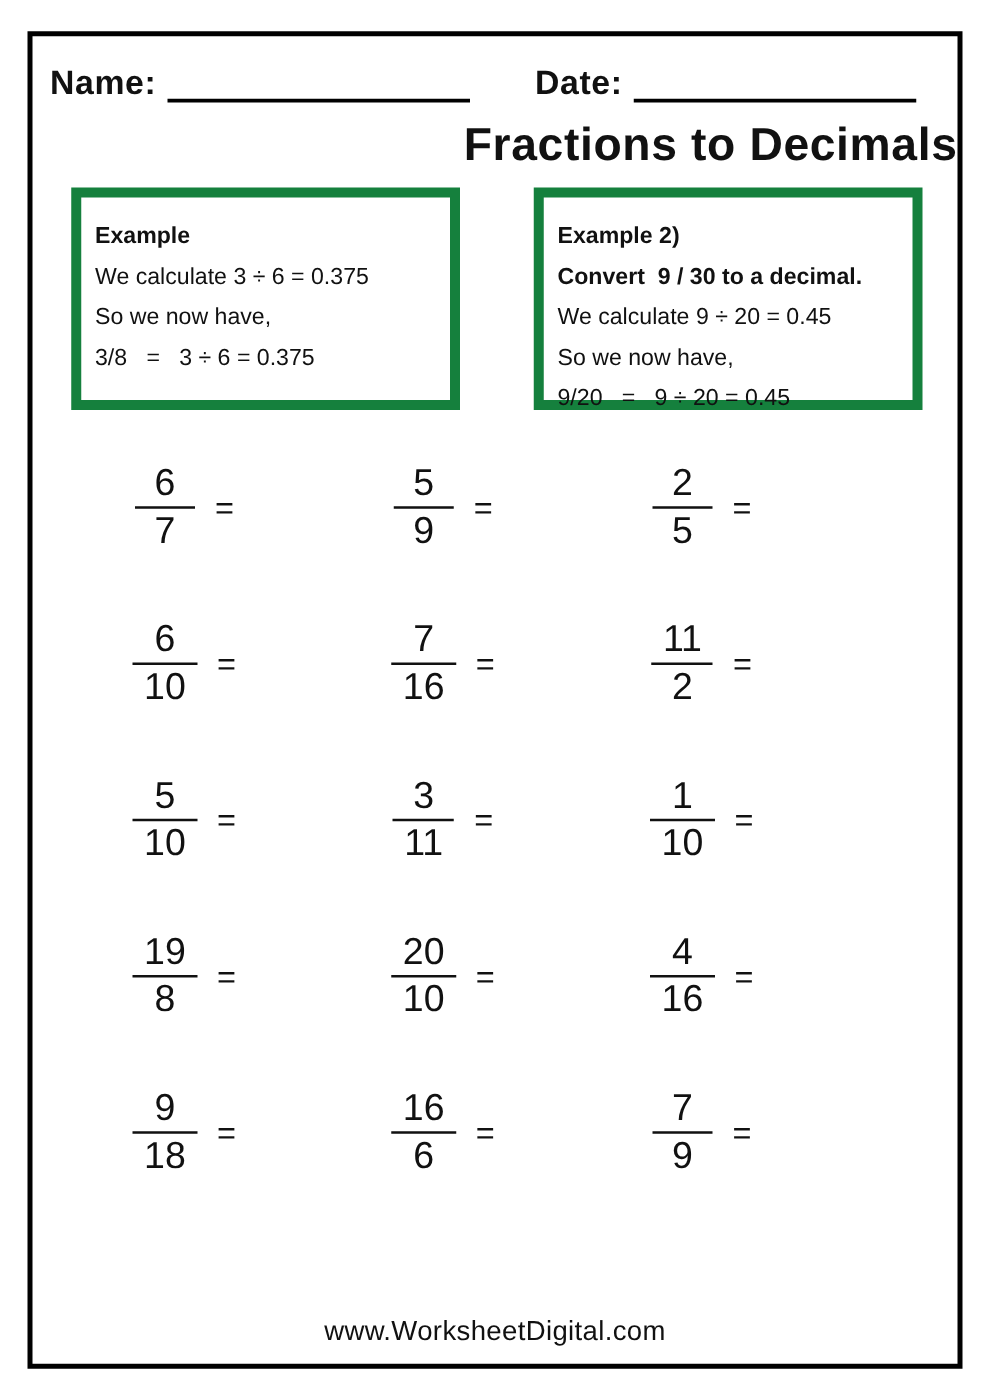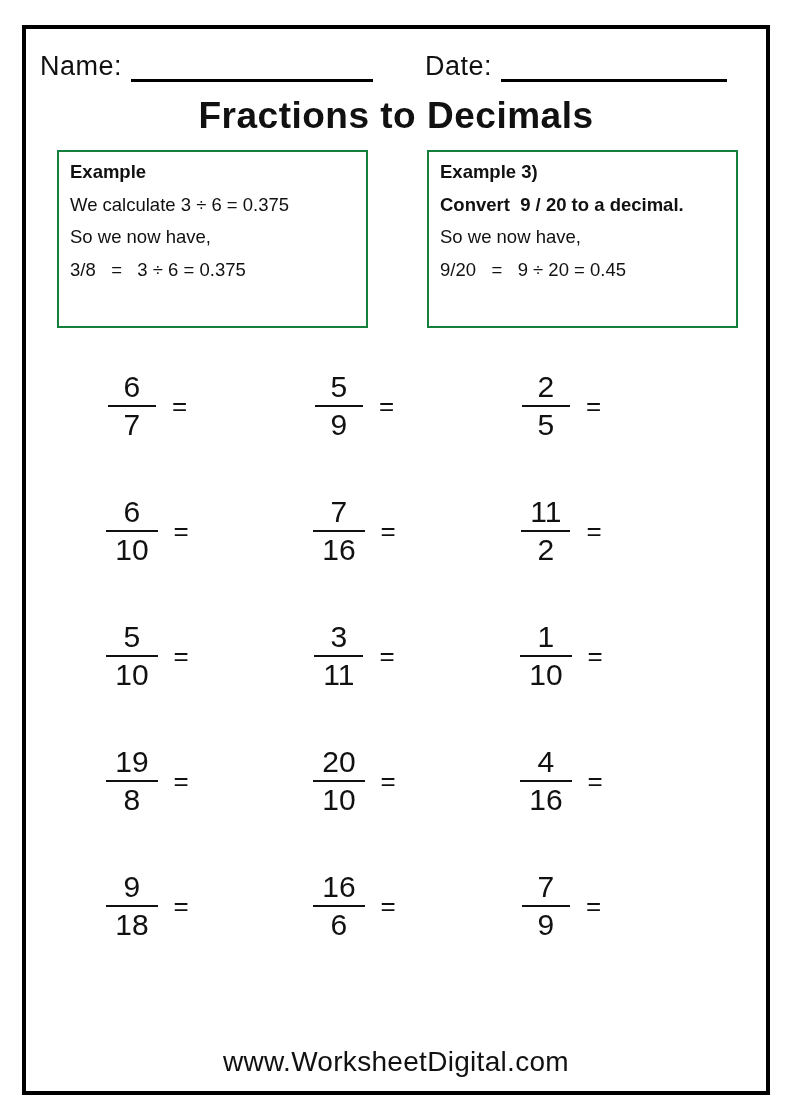--- a/index.html
+++ b/index.html
@@ -30,59 +30,60 @@
     position: absolute;
     top: 22px;
     left: 14px;
     right: 16px;
     display: flex;
     align-items: flex-end;
   }
   .field {
     display: flex;
     align-items: flex-end;
+    font-weight: bold;
   }
   .field-label {
     font-size: 27px;
     line-height: 1.1;
     letter-spacing: 0.5px;
   }
   .write-line {
     border-bottom: 3px solid #000000;
     height: 28px;
     margin-left: 9px;
   }
   .name-line { width: 242px; }
   .date-line { width: 226px; }
   .date-field { margin-left: 52px; }
   
   .title {
     position: absolute;
     top: 66px;
     left: 0;
     width: 100%;
-    text-align: center;
+    text-align: right;
     font-size: 37px;
     font-weight: 600;
     letter-spacing: 0.5px;
   }
   
   .examples {
     position: absolute;
     top: 121px;
     left: 31px;
     display: flex;
     gap: 59px;
   }
   .example-box {
     width: 311px;
     height: 178px;
-    border: 2px solid #15803d;
+    border: 8px solid #15803d;
     box-sizing: border-box;
-    padding: 6px 11px 8px 11px;
+    padding: 16px 11px 8px 11px;
     background: #ffffff;
   }
   .example-box .row {
     font-size: 18.5px;
     line-height: 1.0;
     margin-top: 14px;
     white-space: pre-wrap;
   }
   .example-box .row:first-child { margin-top: 5px; }
   .example-box .bold { font-weight: 700; }
@@ -122,21 +123,21 @@
     margin-left: 16px;
     transform: translateY(1px);
   }
   
   .footer {
     position: absolute;
     bottom: 13px;
     left: 0;
     width: 100%;
     text-align: center;
-    font-size: 28px;
+    font-size: 22px;
     letter-spacing: 0.3px;
   }
 </style>
 </head>
 <body>
 
 <div class="frame">
 
   <div class="header">
     <div class="field">
@@ -152,22 +153,23 @@
   <div class="title">Fractions to Decimals</div>
 
   <div class="examples">
     <div class="example-box">
       <div class="row bold">Example</div>
       <div class="row">We calculate 3 ÷ 6 = 0.375</div>
       <div class="row">So we now have,</div>
       <div class="row">3/8   =   3 ÷ 6 = 0.375</div>
     </div>
     <div class="example-box">
-      <div class="row bold">Example 3)</div>
-      <div class="row bold">Convert  9 / 20 to a decimal.</div>
+      <div class="row bold">Example 2)</div>
+      <div class="row bold">Convert  9 / 30 to a decimal.</div>
+      <div class="row">We calculate 9 ÷ 20 = 0.45</div>
       <div class="row">So we now have,</div>
       <div class="row">9/20   =   9 ÷ 20 = 0.45</div>
     </div>
   </div>
 
   <div class="problems-grid">
 
     <div class="problem-cell">
       <span class="frac">
         <span class="num">6</span>

